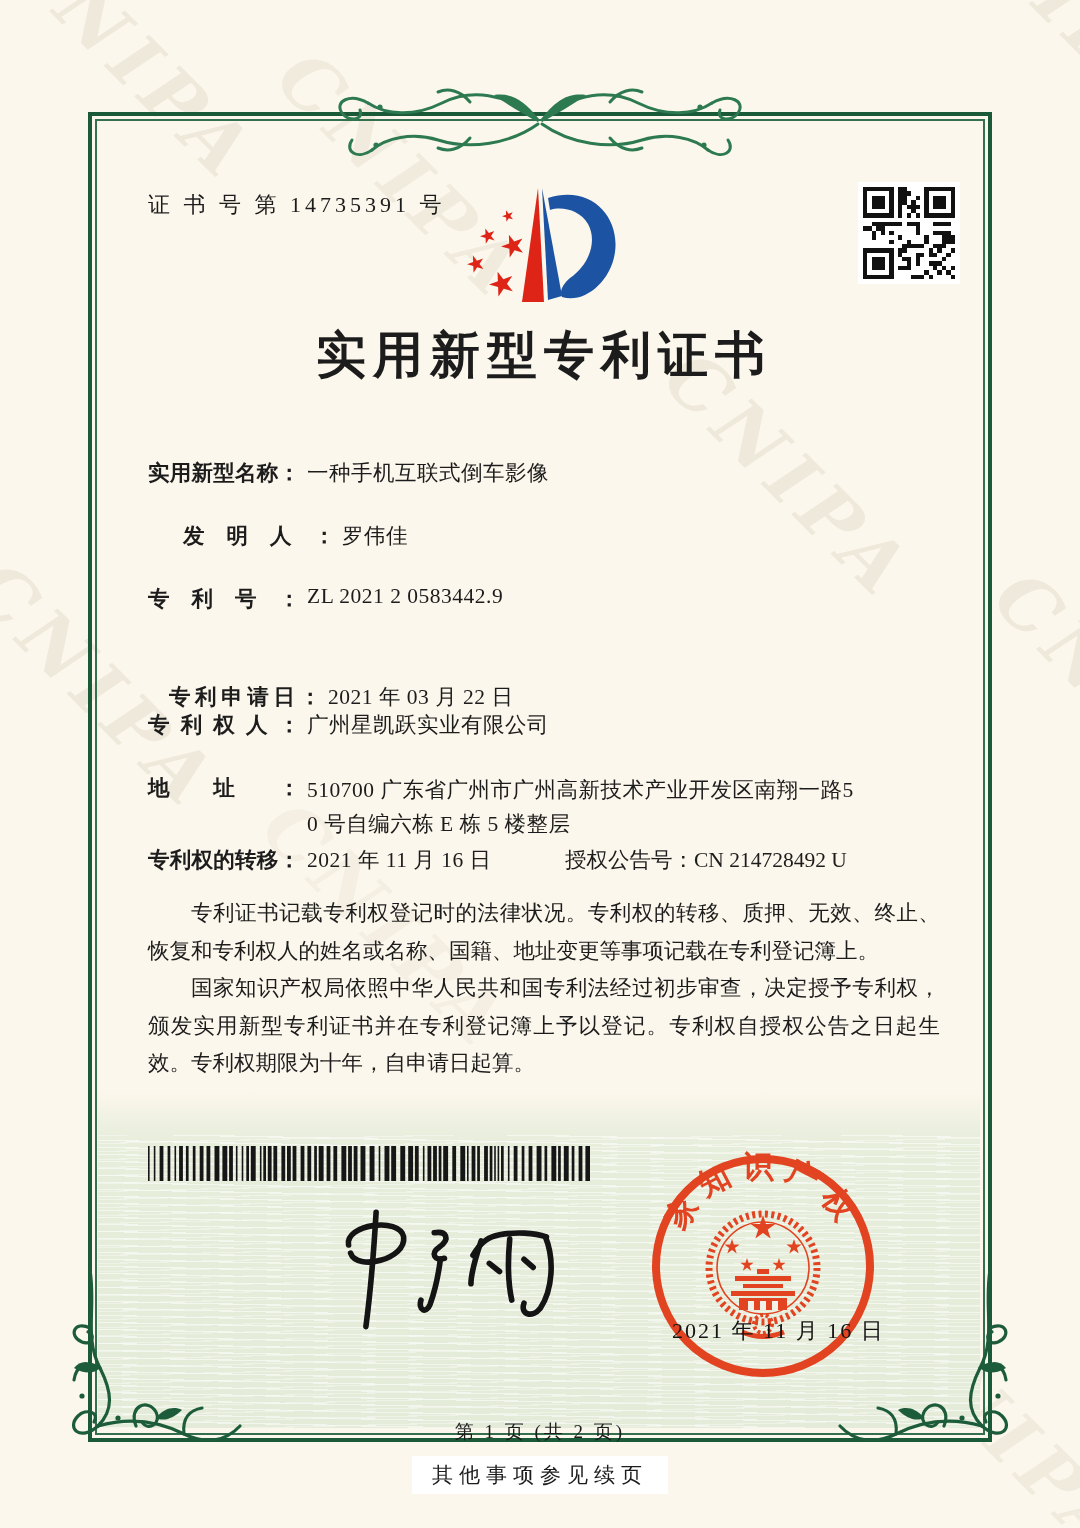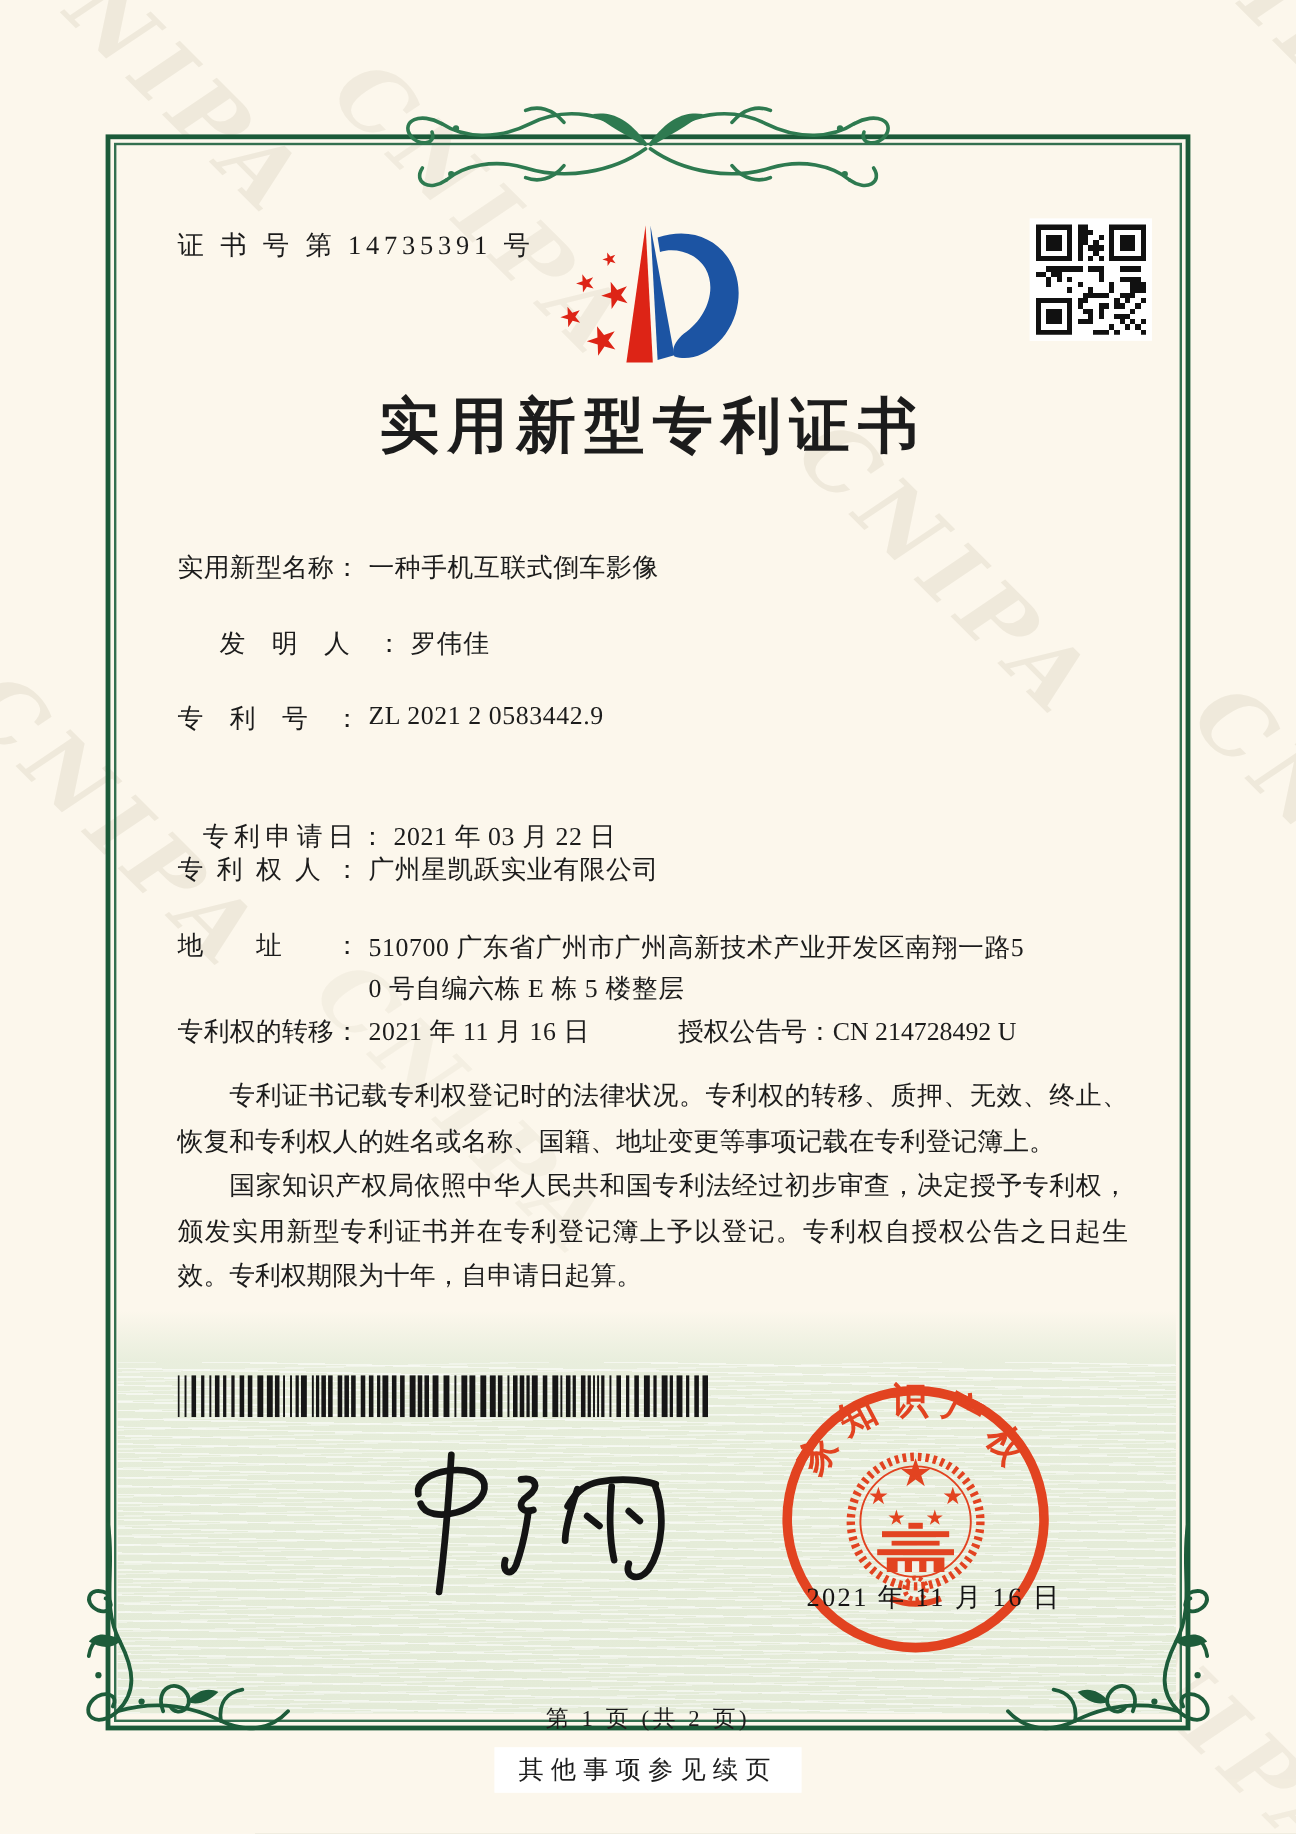--- a/index.html
+++ b/index.html
@@ -32,21 +32,21 @@
   
   .cert-no{position:absolute;left:148px;top:190px;font-size:22px;letter-spacing:4px;z-index:3;}
   .logo{position:absolute;left:452px;top:176px;width:168px;height:142px;z-index:3;}
   .qr{position:absolute;left:858px;top:182px;width:102px;height:102px;background:#fff;padding:0;z-index:3;}
   .qr svg{position:absolute;left:5px;top:5px;}
   .title{position:absolute;left:4px;top:322px;width:100%;text-align:center;
     font-size:50px;font-weight:bold;letter-spacing:7px;z-index:3;}
   
   .fields{position:absolute;left:148px;top:0;width:800px;z-index:3;font-size:21.5px;}
   .frow{position:absolute;left:0;white-space:nowrap;}
-  .flabel{display:inline-block;width:152px;text-align:justify;text-align-last:justify;vertical-align:top;}
+  .flabel{display:inline-block;width:152px;text-align:justify;text-align-last:justify;vertical-align:top;font-weight:bold;}
   .fvalue{margin-left:7px;letter-spacing:.5px;}
   .addr-lines{display:inline-block;vertical-align:top;margin-left:7px;letter-spacing:.5px;line-height:34px;}
   .grant-no{position:absolute;left:417px;top:0;white-space:nowrap;}
   
   .body-text{position:absolute;left:148px;top:895px;width:792px;z-index:3;
     font-size:21.5px;line-height:37.5px;text-align:justify;}
   .body-text p{margin:0;text-indent:2em;}
   
   .barcode{position:absolute;left:148px;top:1146px;z-index:3;}
   .signer{position:absolute;left:154px;top:1228px;z-index:3;

